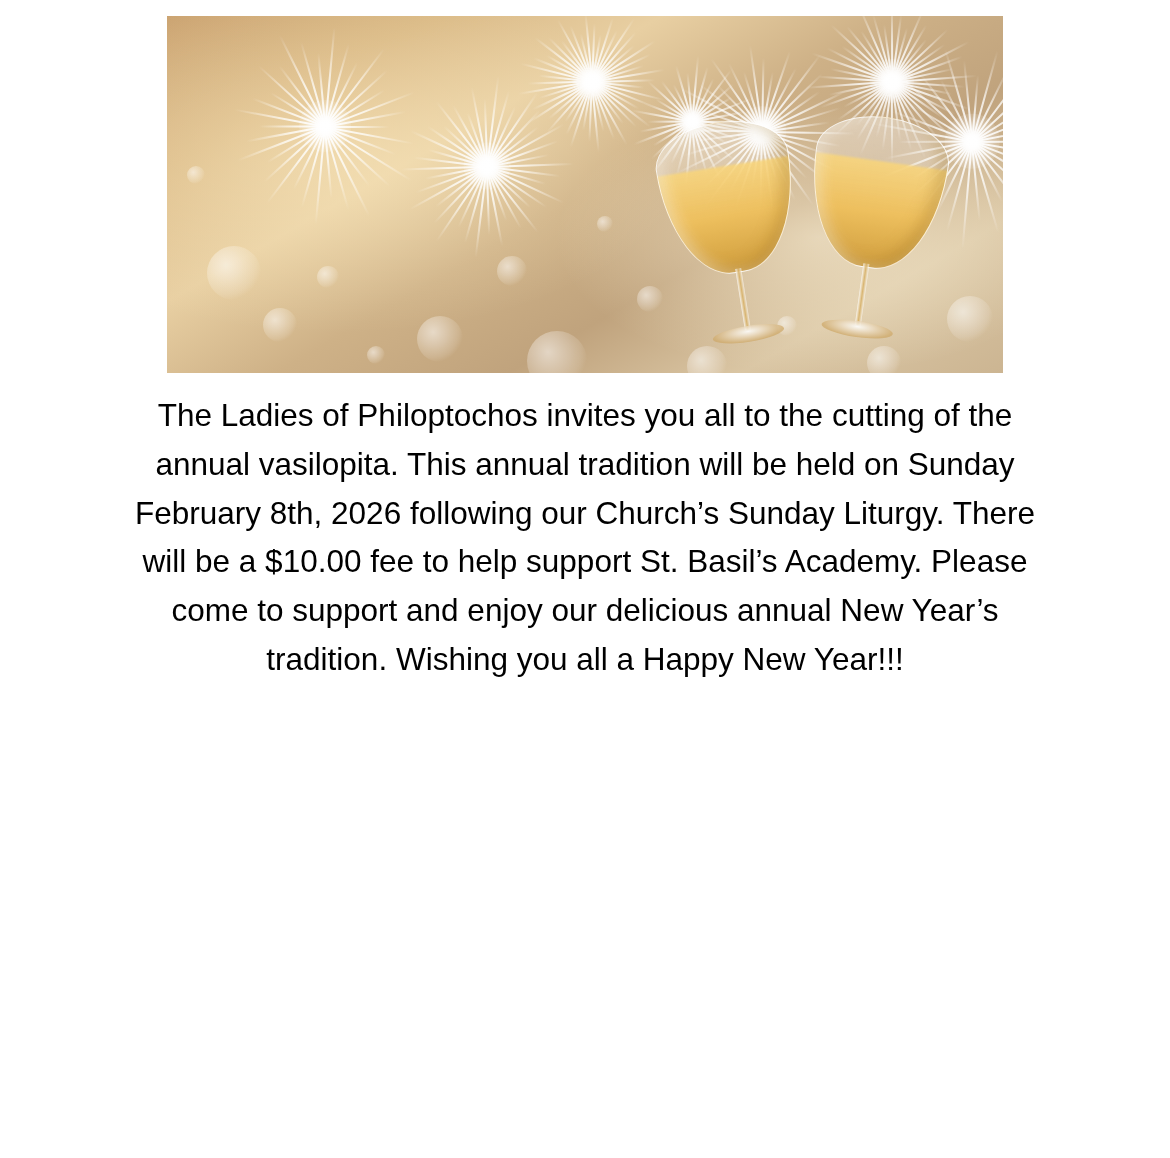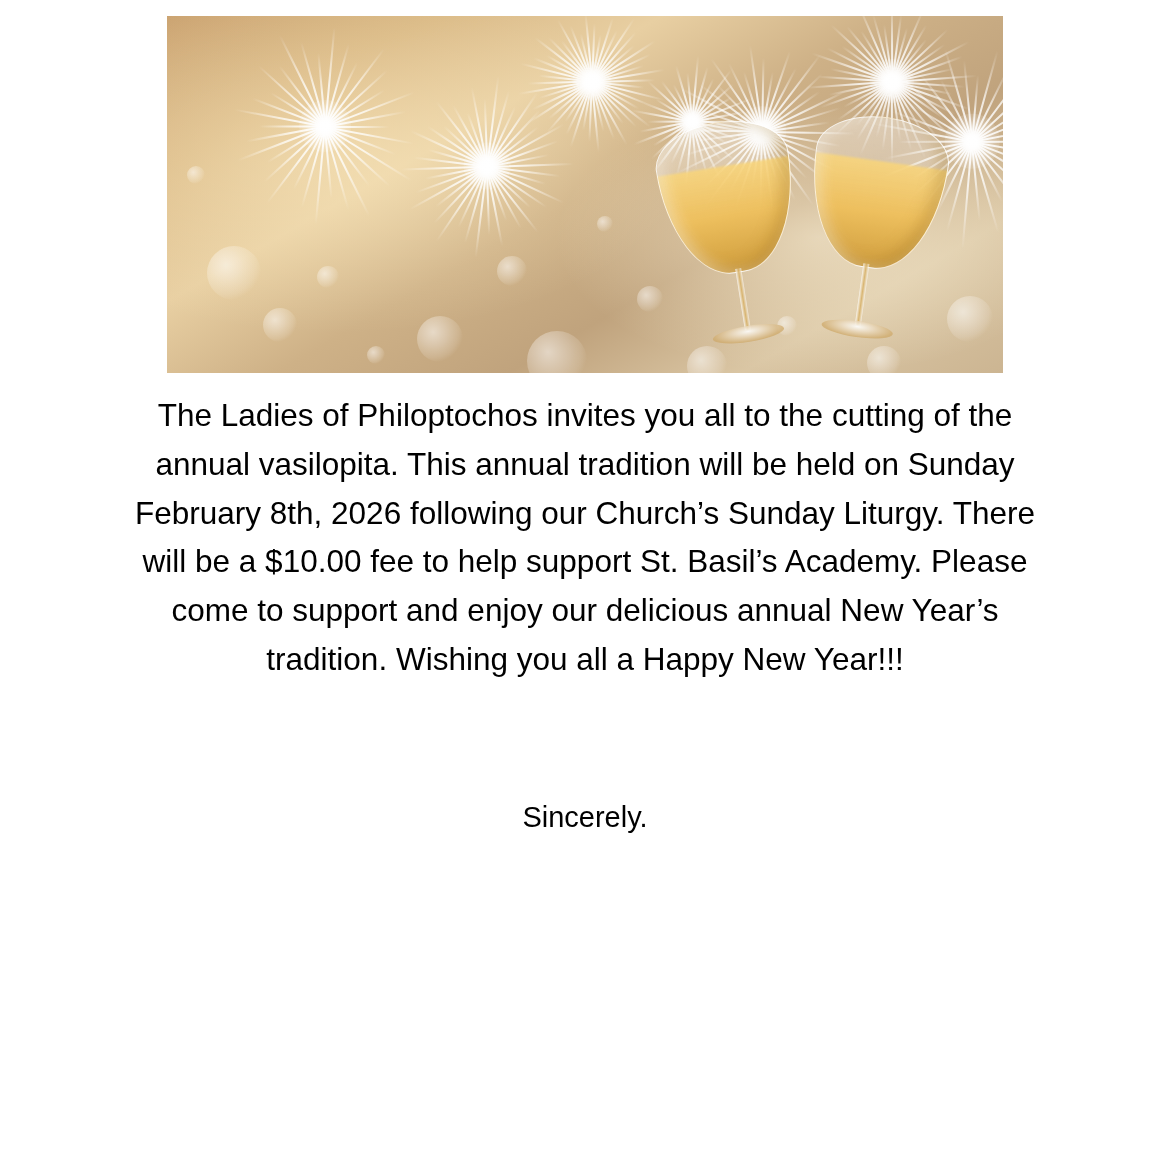--- a/index.html
+++ b/index.html
@@ -452,15 +452,14 @@
         <div class="bowl"></div>
           <div class="stem"></div>
           <div class="foot"></div>
       </div>
 
     </div>
   </div>
 
   <p class="body-copy">The Ladies of Philoptochos invites you all to the cutting of the annual vasilopita. This annual tradition will be held on Sunday February 8th, 2026 following our Church’s Sunday Liturgy.  There will be a $10.00 fee to help support St. Basil’s Academy.  Please come to support and enjoy our delicious annual New Year’s tradition. Wishing you all a Happy New Year!!!</p>
 
-  <p class="signoff sign-1">Sincerely.</p>
 
 </div>
 
 </body></html>

